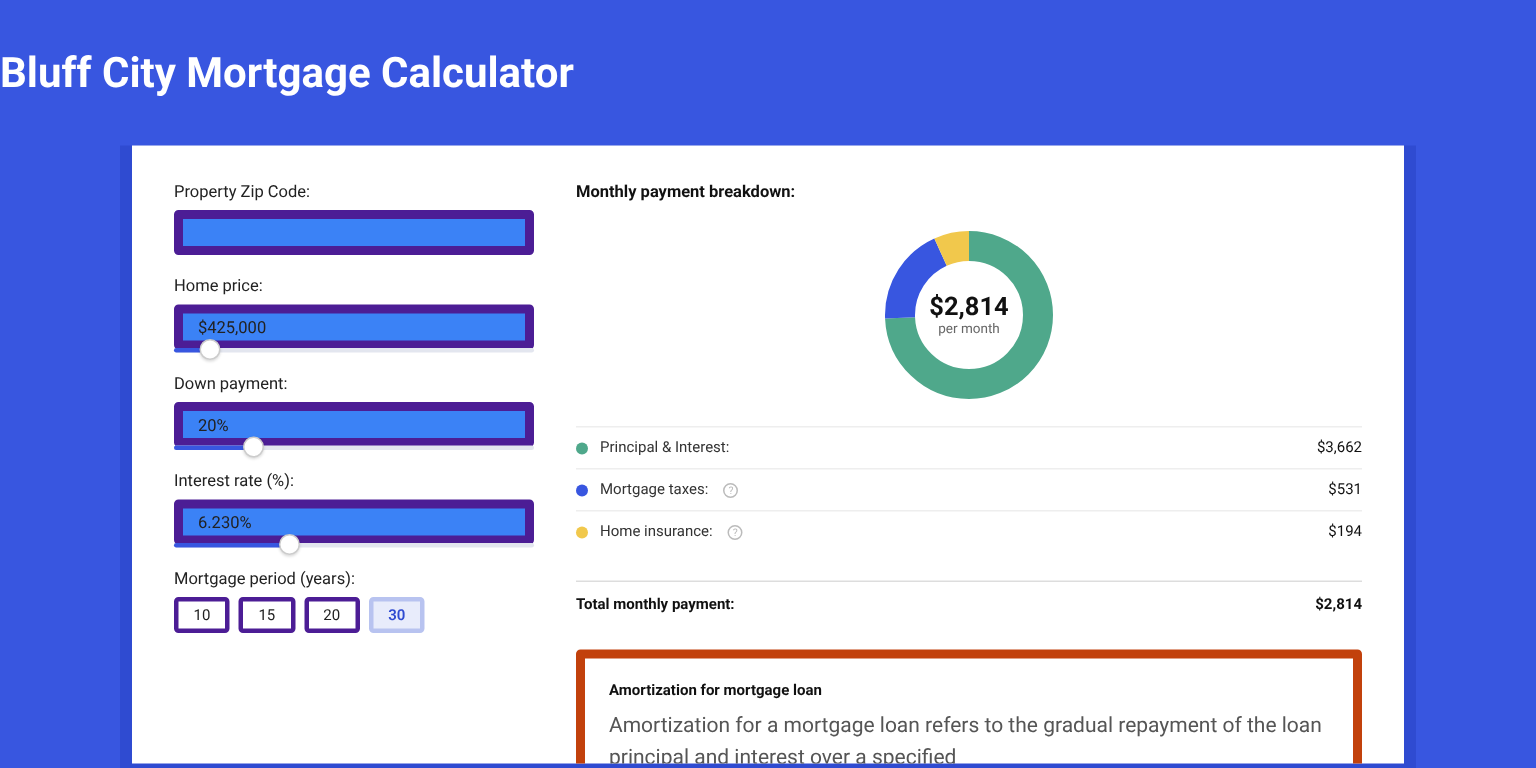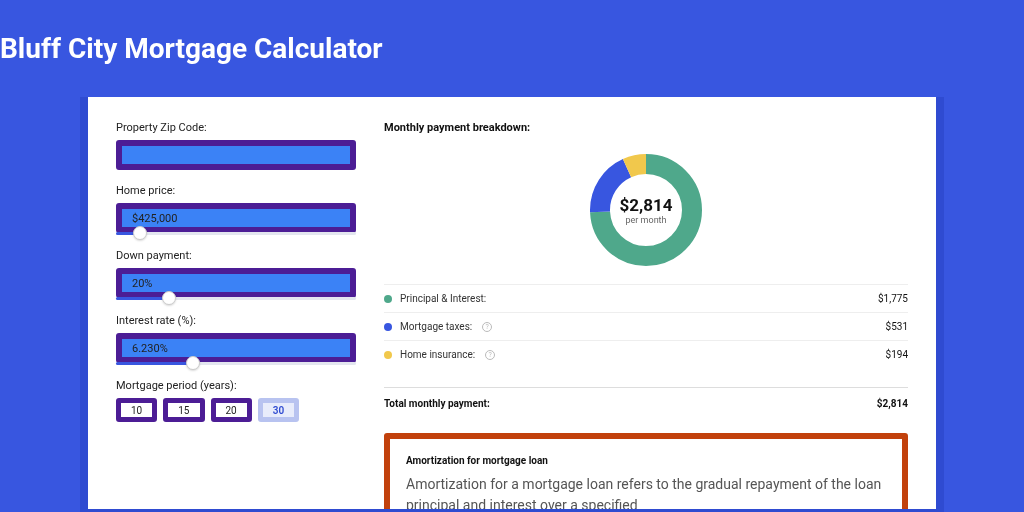--- a/index.html
+++ b/index.html
@@ -12,21 +12,21 @@
 .field-label{font-size:11px;color:#222;margin-bottom:6px;display:block}
 .text-input{width:100%;border:6px solid #4c1d95;border-radius:3px;height:30px;padding:0 10px;font-size:11px;color:#222;background:#3b82f6}
 .field-group{margin-bottom:14px}
 .slider-track{height:3px;background:#e3e6ef;position:relative;margin-top:-1px;border-radius:2px}
 .slider-fill{height:3px;background:#3856e0;position:absolute;left:0;top:0;border-radius:2px}
 .slider-thumb{width:14px;height:14px;background:#fff;border:1px solid #ccc;border-radius:50%;position:absolute;top:-6px;transform:translateX(-50%);box-shadow:0 1px 2px rgba(0,0,0,.15)}
 .dp-row{display:flex;gap:8px}
 .dp-row .text-input:first-child{flex:1}
 .dp-row .text-input:last-child{width:70px}
 .period-row{display:flex;gap:6px}
-.period-btn{border:5px solid #4c1d95;background:#fff;border-radius:3px;height:24px;padding:0 10px;font-size:10px;color:#222;cursor:pointer}
+.period-btn{border:3px solid #4c1d95;background:#fff;border-radius:3px;height:24px;padding:0 10px;font-size:10px;color:#222;cursor:pointer}
 .period-btn.active{background:#e8ecfb;border-color:#b8c3f0;color:#2f4bd1;font-weight:600}
 .toggle-row{display:flex;align-items:center;gap:8px;margin-top:18px}
 .toggle{width:26px;height:14px;background:#e3e6ef;border-radius:7px;position:relative;cursor:pointer}
 .toggle-knob{width:12px;height:12px;background:#fff;border-radius:50%;position:absolute;top:1px;left:1px;box-shadow:0 1px 2px rgba(0,0,0,.2)}
 .toggle-label{font-size:10px;color:#222}
 .section-title{font-size:11px;font-weight:700;color:#111;margin-bottom:10px}
 .donut-wrap{display:flex;justify-content:center;padding:6px 0 14px}
 .donut{position:relative;width:120px;height:120px}
 .donut svg{transform:rotate(-90deg)}
 .donut-center{position:absolute;top:50%;left:50%;transform:translate(-50%,-50%);text-align:center}
@@ -117,21 +117,21 @@
             <div class="donut-sub">per month</div>
           </div>
         </div>
       </div>
 
       <div class="legend-row">
         <div class="legend-left">
           <span class="dot" style="background:#4fa88b"></span>
           <span class="legend-label">Principal &amp; Interest:</span>
         </div>
-        <span class="legend-value">$1,775</span>
+        <span class="legend-value">$3,662</span>
       </div>
 
       <div class="legend-row">
         <div class="legend-left">
           <span class="dot" style="background:#3856e0"></span>
           <span class="legend-label">Mortgage taxes:</span>
           <span class="info-icon">?</span>
         </div>
         <span class="legend-value">$531</span>
       </div>

